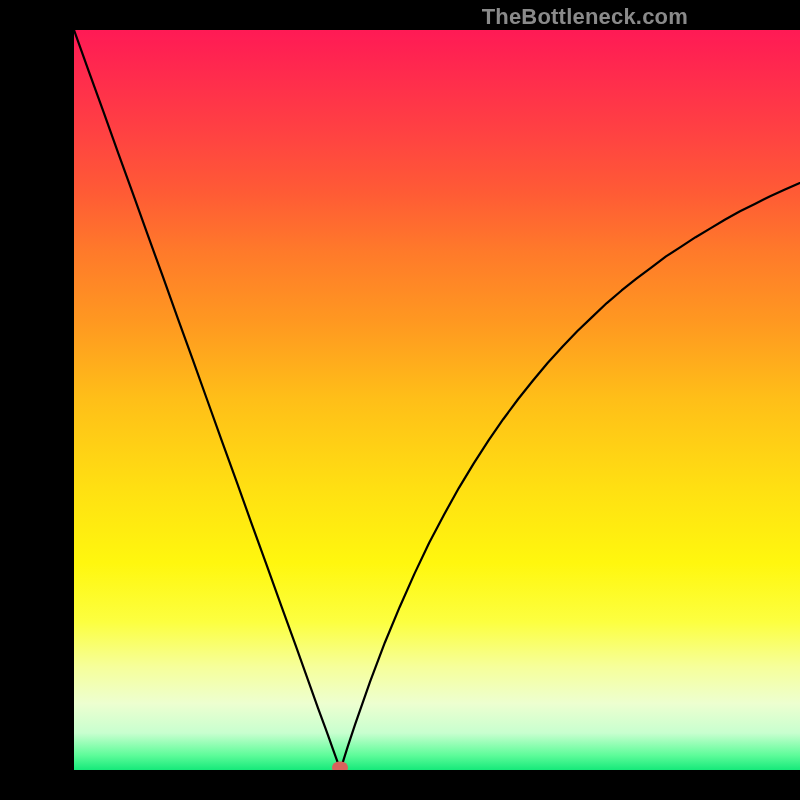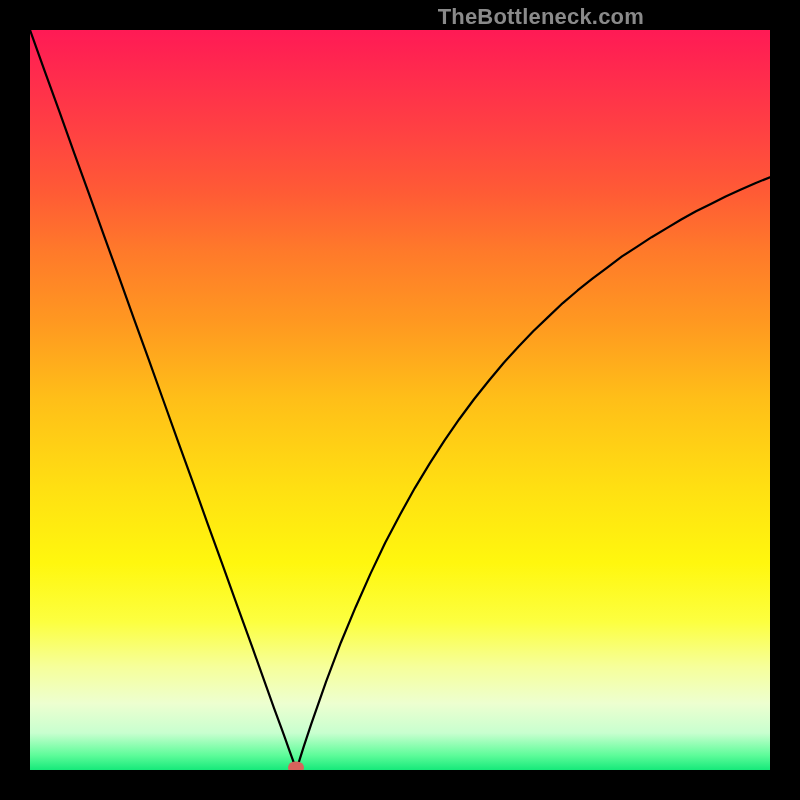--- a/index.html
+++ b/index.html
@@ -2,20 +2,21 @@
 <html><head>
 <meta charset="utf-8">
 <style>
   * { margin: 0; padding: 0; box-sizing: border-box; }
   html, body { width: 800px; height: 800px; overflow: hidden; background: #000; }
   .frame {
     position: relative;
     width: 656px;
     height: 800px;
     background: #000;
+    margin-left: 44px;
   }
   .watermark {
     position: absolute;
     top: 4px;
     right: 12px;
     font-family: Arial, Helvetica, sans-serif;
     font-size: 22px;
     font-weight: 600;
     color: #8a8a8a;
     letter-spacing: 0.2px;

